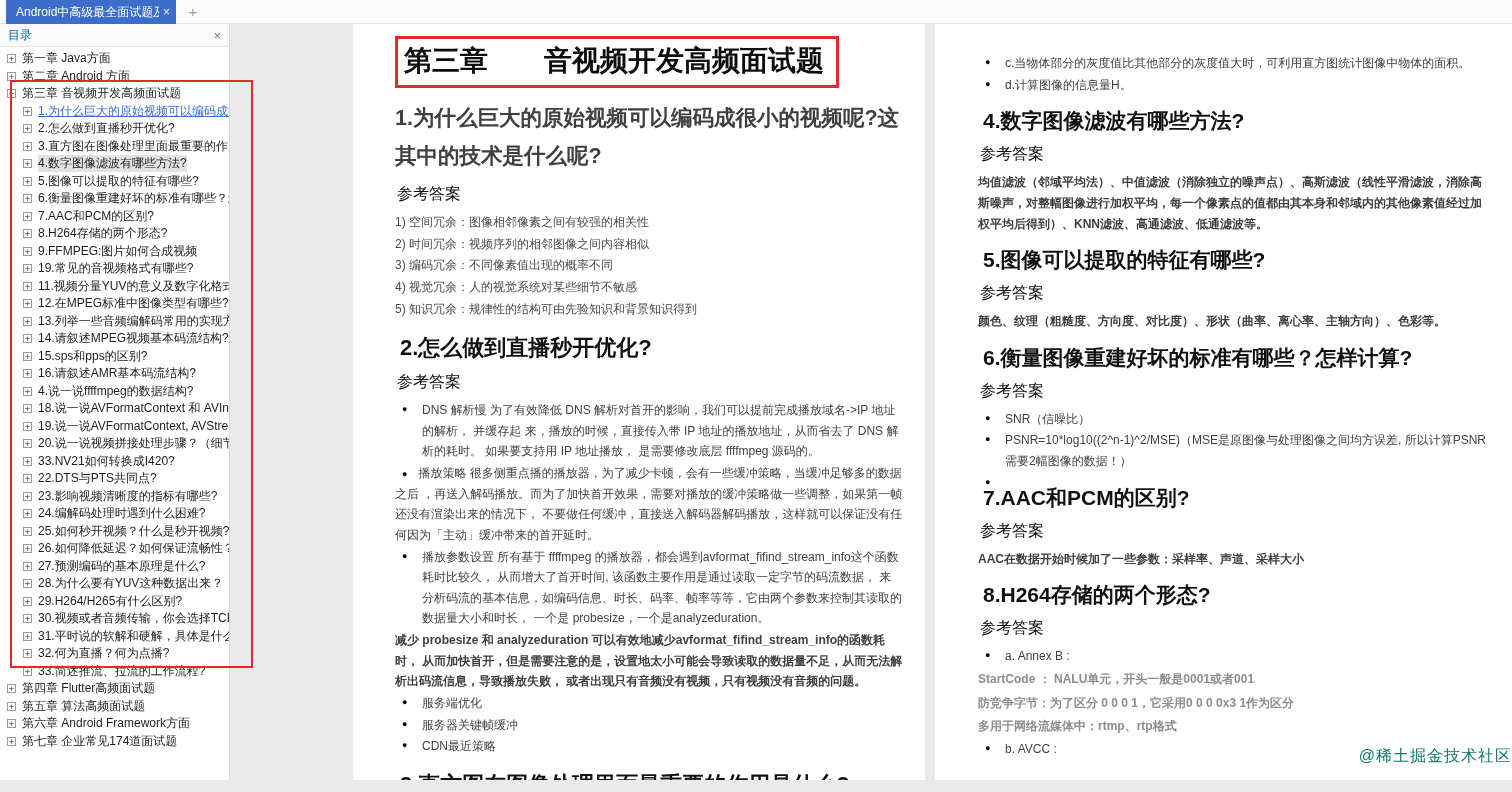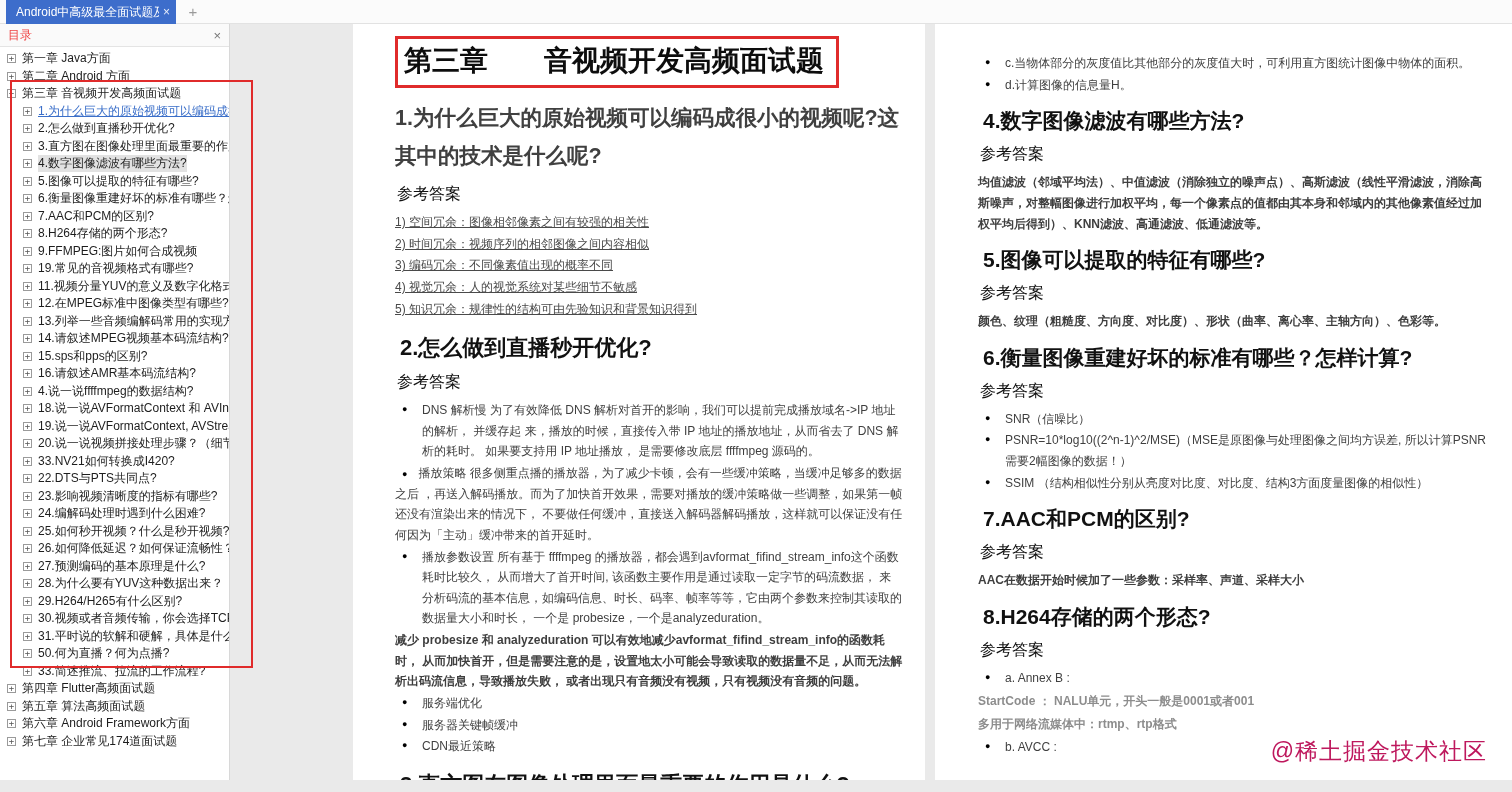--- a/index.html
+++ b/index.html
@@ -15,21 +15,21 @@
   .tab-label { flex:1; white-space:nowrap; overflow:hidden; }
   .tab-close { font-size:12px; color:#e8eefb; margin-left:4px; cursor:pointer; }
   .newtab { position:absolute; left:184px; top:3px; width:18px; height:18px;
     color:#9a9a9a; font-size:15px; text-align:center; line-height:17px; }
 
   
   .sidebar { position:absolute; left:0; top:24px; width:230px; height:756px;
     background:#fff; border-right:1px solid #d8d8d8; }
   .sidebar-header { height:23px; background:#fafafa; border-bottom:1px solid #e4e4e4;
     display:flex; align-items:center; padding:0 8px; }
-  .sidebar-title { flex:1; font-size:12px; color:#ef4444; }
+  .sidebar-title { flex:1; font-size:12px; color:#0369a1; }
   .sidebar-close { font-size:13px; color:#777; cursor:pointer; }
   .toc-tree { padding-top:3px; }
   .tree-row { height:17.5px; display:flex; align-items:center; white-space:nowrap;
     overflow:hidden; font-size:12px; color:#1d1d1d; }
   .tree-row.lvl0 { padding-left:7px; }
   .tree-row.lvl1 { padding-left:23px; }
   .expand-icon { width:9px; height:9px; border:1px solid #9a9a9a; background:#fff;
     color:#555; font-size:9px; line-height:7px; text-align:center; margin-right:6px;
     flex:none; font-family:"DejaVu Sans Mono",monospace; }
   .tree-label { overflow:hidden; white-space:nowrap; }
@@ -48,31 +48,31 @@
   .blk { color:#3f3f3f; }
   .blk.title { display:inline-block; font-size:28px; font-weight:bold; color:#0d0d0d;
     border:3px solid #e02b2b; padding:3px 12px 5px 6px; margin:0 0 8px; }
   .blk.h1 { font-size:21.5px; font-weight:bold; color:#404040; line-height:1.75;
     margin:4px 0 2px; }
   .blk.h2 { font-size:22px; font-weight:bold; color:#111; margin:13px 0 3px;
     padding-left:5px; }
   .page2 .blk.h2 { font-size:21px; margin:12px 0 2px; }
   .blk.answer { font-size:16px; font-weight:normal; color:#111; margin:9px 0 7px;
     padding-left:2px; }
-  .blk.num { font-size:12px; color:#4a4a4a; line-height:1.8;text-decoration:underline; }
+  .blk.num { font-size:12px; color:#4a4a4a; line-height:1.8; }
   .blk.para { font-size:12px; line-height:1.72; margin:1px 0;font-weight:bold; }
   .blk.muted { color:#8d8d8d; line-height:1.9; }
   .blk.bullet { position:relative; padding-left:27px; font-size:12px;
     line-height:1.72; margin:1px 0; }
   .blk.bullet .dot { position:absolute; left:7px; top:2px; font-size:9px; color:#000; }
   .blk.bullet.flat { padding-left:0; }
   .blk.bullet.flat .dot { position:static; font-size:9px; margin:0 11px 0 7px; }
 
-  .watermark { position:absolute; right:25px; bottom:13px; font-size:23px;
-    color:#be185d; letter-spacing:1px; }
+  .watermark { position:absolute; right:0; bottom:13px; font-size:16px;
+    color:#0f766e; letter-spacing:1px; }
 </style>
 </head>
 <body>
 
 <div class="tabbar">
   <div class="tab">
     <span class="tab-label">Android中高级最全面试题及答</span>
     <span class="tab-close">×</span>
   </div>
   <div class="newtab">+</div>
@@ -215,21 +215,21 @@
       <div class="tree-row lvl1">
         <span class="expand-icon">+</span>
         <span class="tree-label">30.视频或者音频传输，你会选择TCP协议</span>
       </div>
       <div class="tree-row lvl1">
         <span class="expand-icon">+</span>
         <span class="tree-label">31.平时说的软解和硬解，具体是什么?</span>
       </div>
       <div class="tree-row lvl1">
         <span class="expand-icon">+</span>
-        <span class="tree-label">50.何为直播？何为点播?</span>
+        <span class="tree-label">32.何为直播？何为点播?</span>
       </div>
       <div class="tree-row lvl1">
         <span class="expand-icon">+</span>
         <span class="tree-label">33.简述推流、拉流的工作流程?</span>
       </div>
       <div class="tree-row lvl0">
         <span class="expand-icon">+</span>
         <span class="tree-label">第四章 Flutter高频面试题</span>
       </div>
       <div class="tree-row lvl0">
@@ -258,23 +258,24 @@
     <div class="blk h2">4.数字图像滤波有哪些方法?</div>
     <div class="blk answer">参考答案</div>
     <div class="blk para">均值滤波（邻域平均法）、中值滤波（消除独立的噪声点）、高斯滤波（线性平滑滤波，消除高斯噪声，对整幅图像进行加权平均，每一个像素点的值都由其本身和邻域内的其他像素值经过加权平均后得到）、KNN滤波、高通滤波、低通滤波等。</div>
     <div class="blk h2">5.图像可以提取的特征有哪些?</div>
     <div class="blk answer">参考答案</div>
     <div class="blk para">颜色、纹理（粗糙度、方向度、对比度）、形状（曲率、离心率、主轴方向）、色彩等。</div>
     <div class="blk h2">6.衡量图像重建好坏的标准有哪些？怎样计算?</div>
     <div class="blk answer">参考答案</div>
     <div class="blk bullet"><span class="dot">●</span><span>SNR（信噪比）</span></div>
     <div class="blk bullet"><span class="dot">●</span><span>PSNR=10*log10((2^n-1)^2/MSE)（MSE是原图像与处理图像之间均方误差, 所以计算PSNR需要2幅图像的数据！）</span></div>
-    <div class="blk bullet"><span class="dot">●</span><span>SSIM （结构相似性分别从亮度对比度、对比度、结构3方面度量图像的相似性）</span></div>
+    <div class="blk bullet"><span class="dot">●</span></div>
     <div class="blk h2">7.AAC和PCM的区别?</div>
     <div class="blk answer">参考答案</div>
     <div class="blk para">AAC在数据开始时候加了一些参数：采样率、声道、采样大小</div>
     <div class="blk h2">8.H264存储的两个形态?</div>
     <div class="blk answer">参考答案</div>
     <div class="blk bullet"><span class="dot">●</span><span>a. Annex B :</span></div>
     <div class="blk para muted">StartCode ： NALU单元，开头一般是0001或者001</div>
+    <div class="blk para muted">防竞争字节：为了区分 0 0 0 1，它采用0 0 0 0x3 1作为区分</div>
     <div class="blk para muted">多用于网络流媒体中：rtmp、rtp格式</div>
     <div class="blk bullet"><span class="dot">●</span><span>b. AVCC :</span></div>
   </div>
 
 </body></html>

